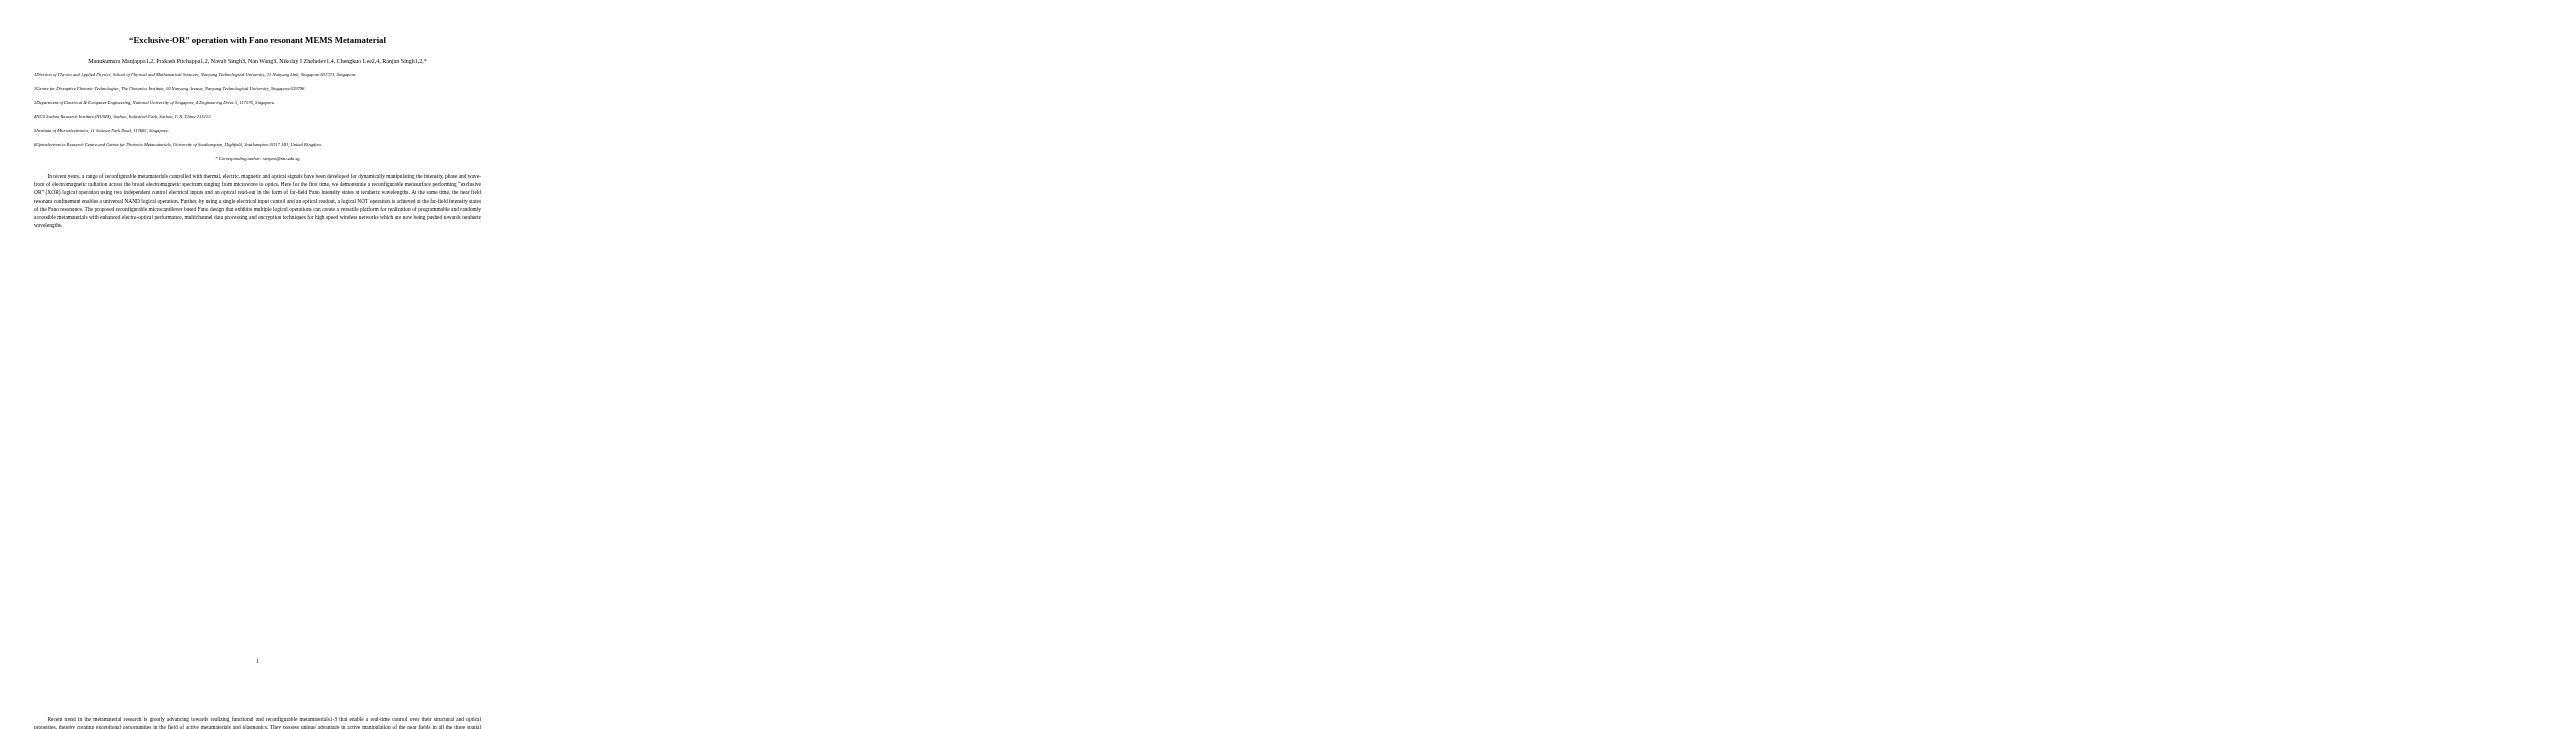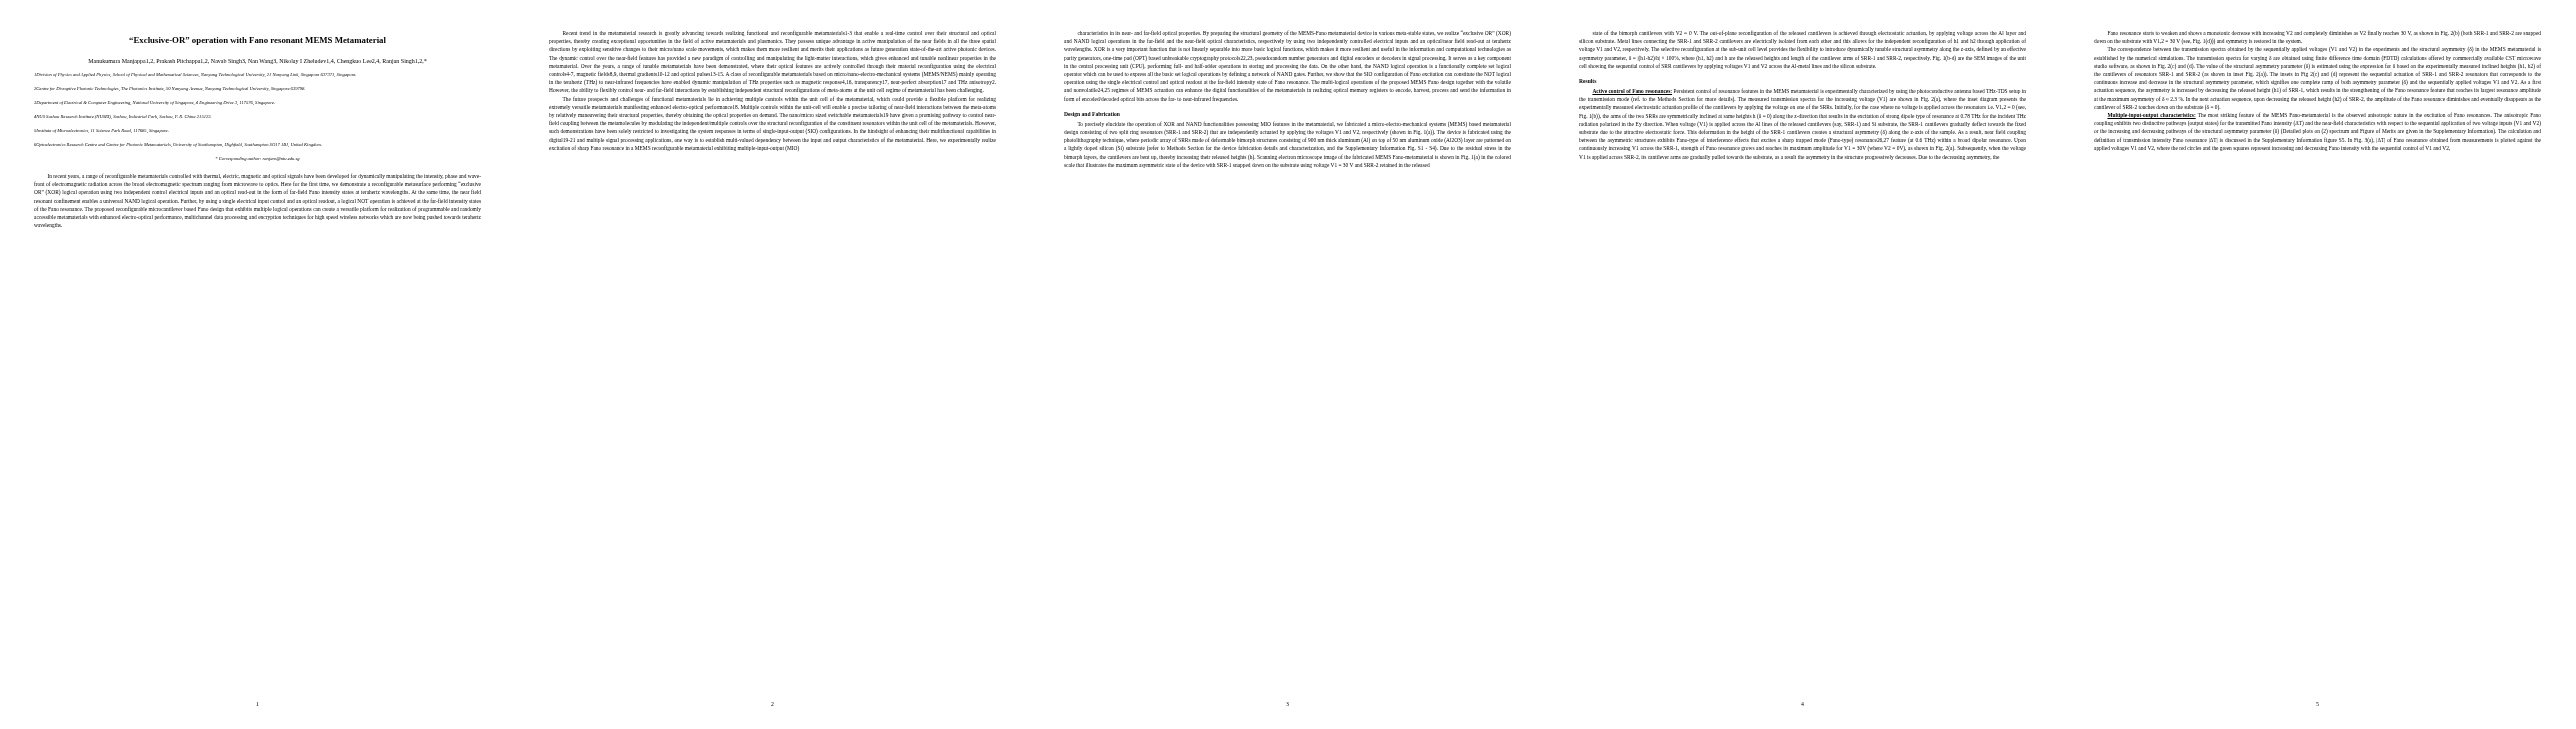--- a/index.html
+++ b/index.html
@@ -9,20 +9,21 @@
   }
   body {
     width: 2576px;
     height: 729px;
     font-family: "Liberation Serif", serif;
     color: #000000;
     overflow: hidden;
   }
   .pages {
     display: flex;
+    flex-direction: column;
     width: 2576px;
     height: 729px;
   }
   .page {
     position: relative;
     width: 515px;
     height: 729px;
     box-sizing: border-box;
     padding: 18px 34px 0 34px;
     background: #ffffff;

